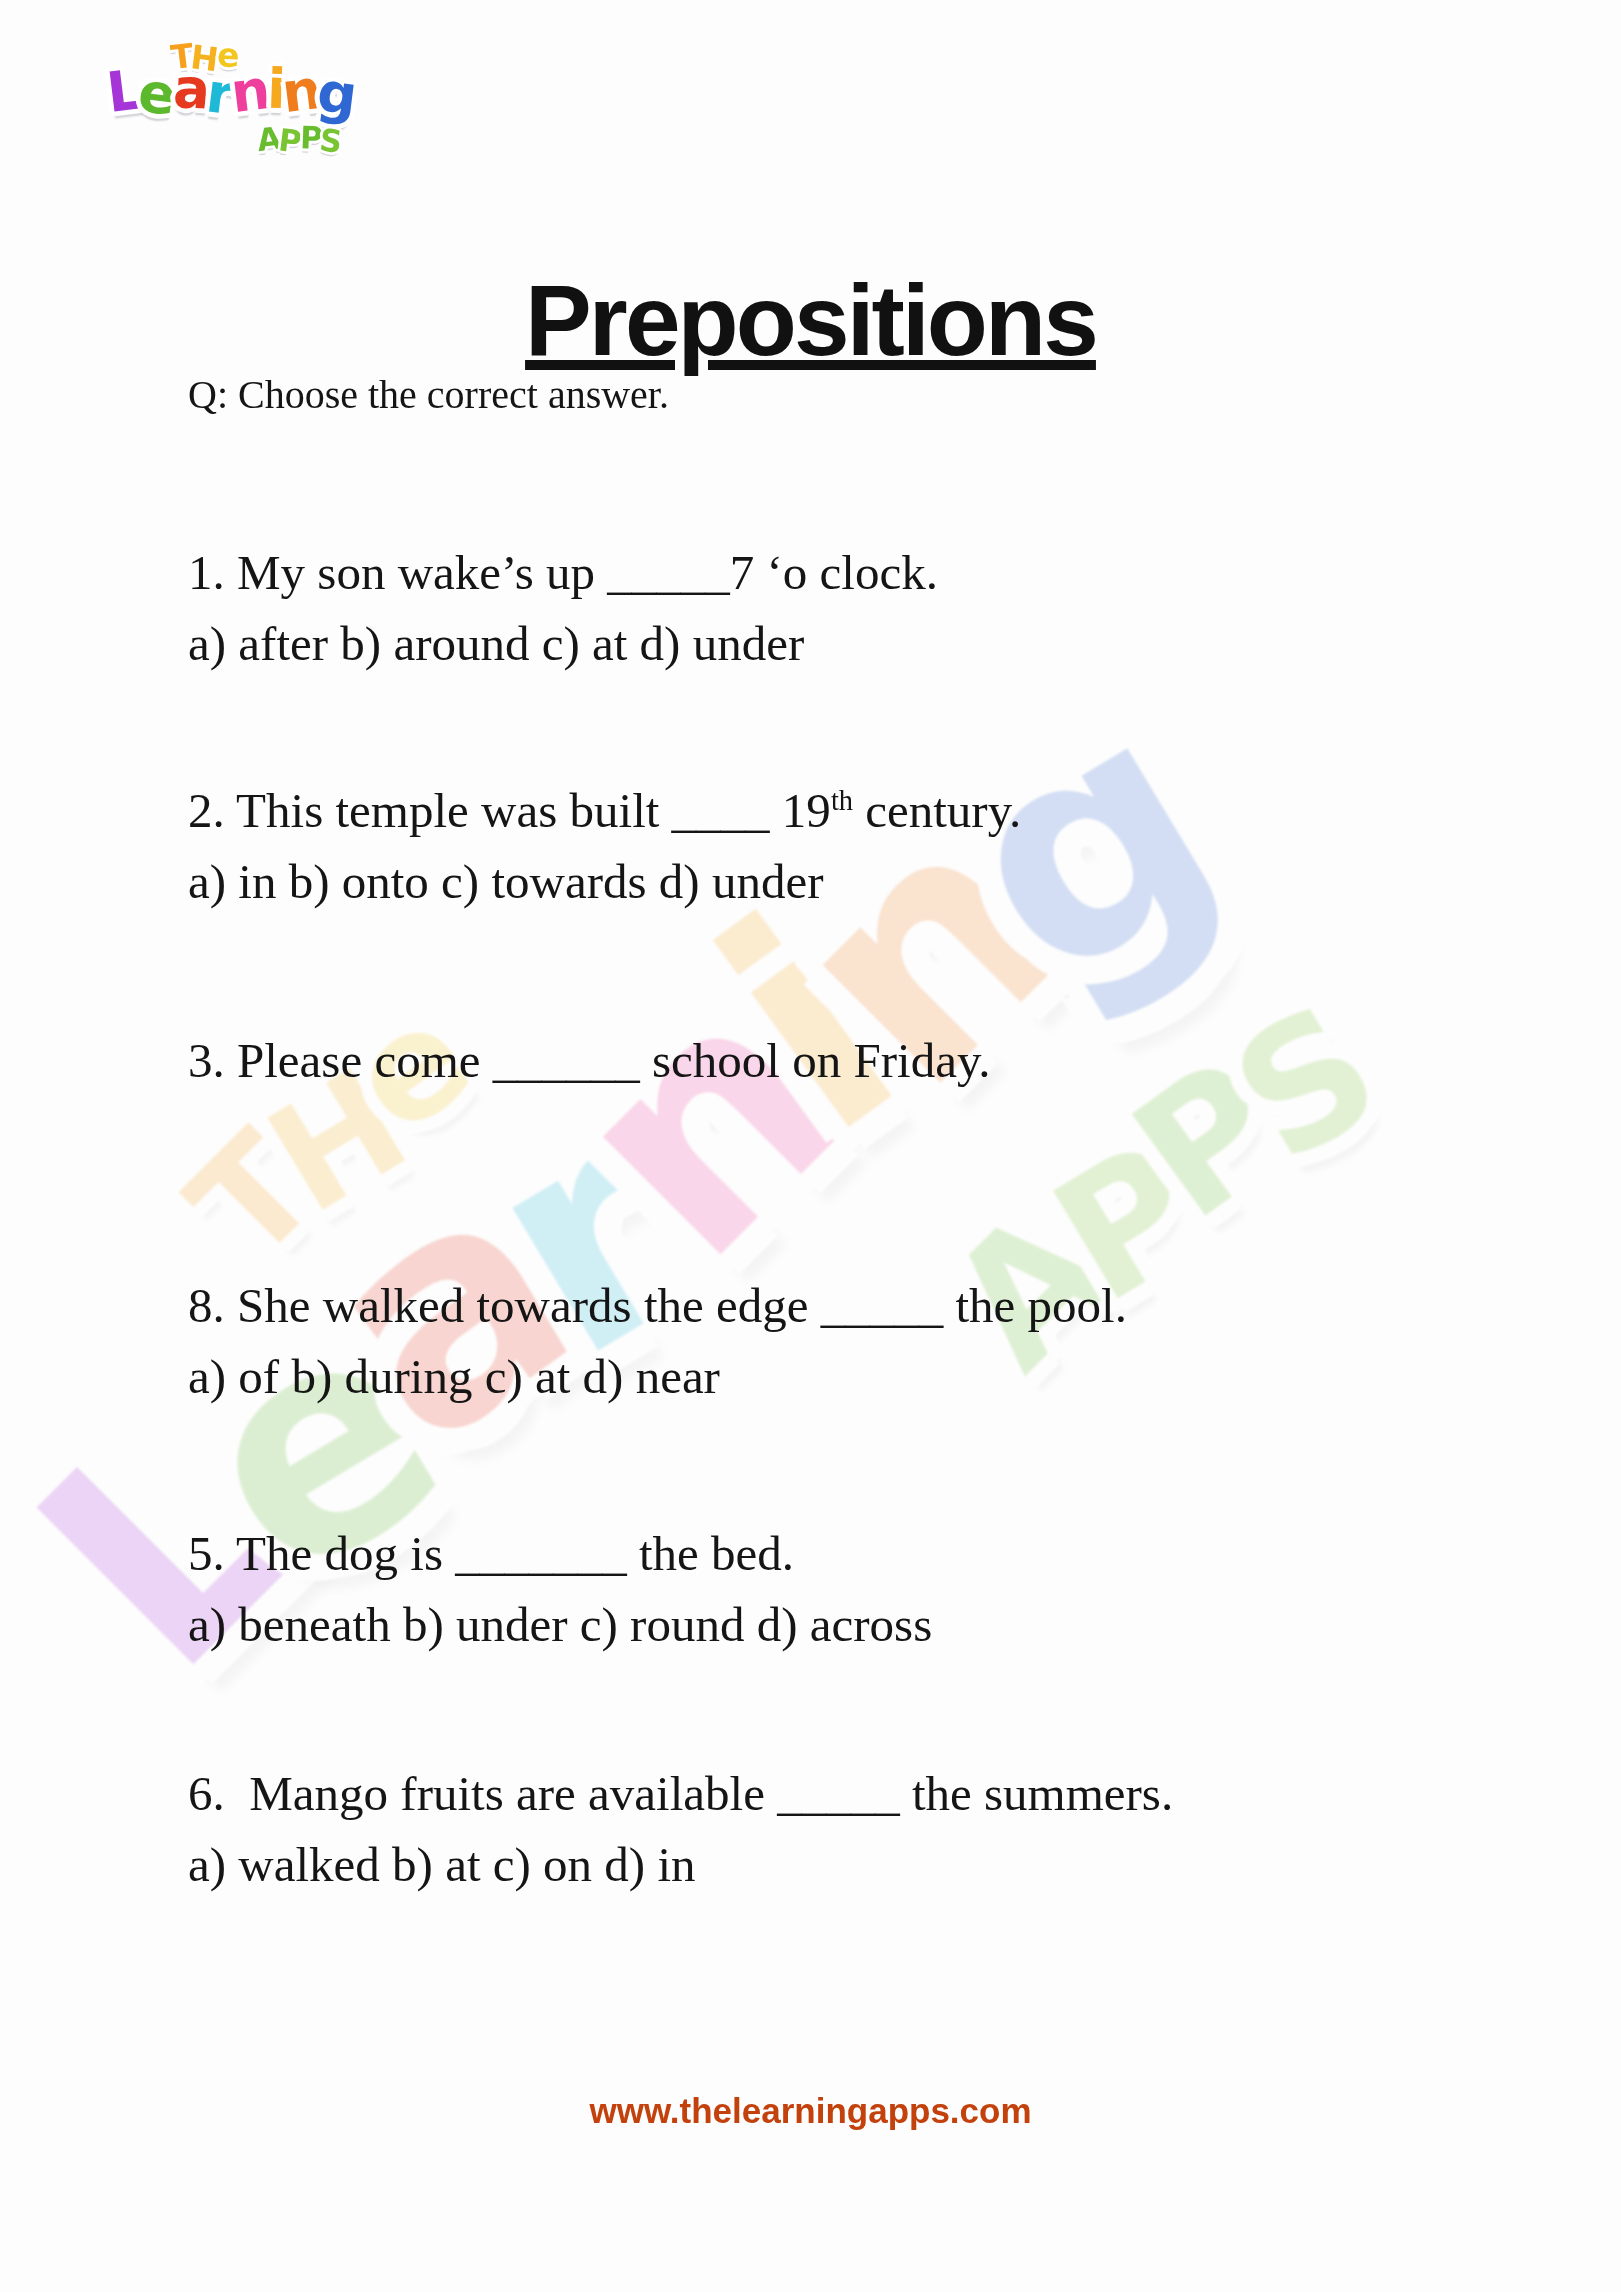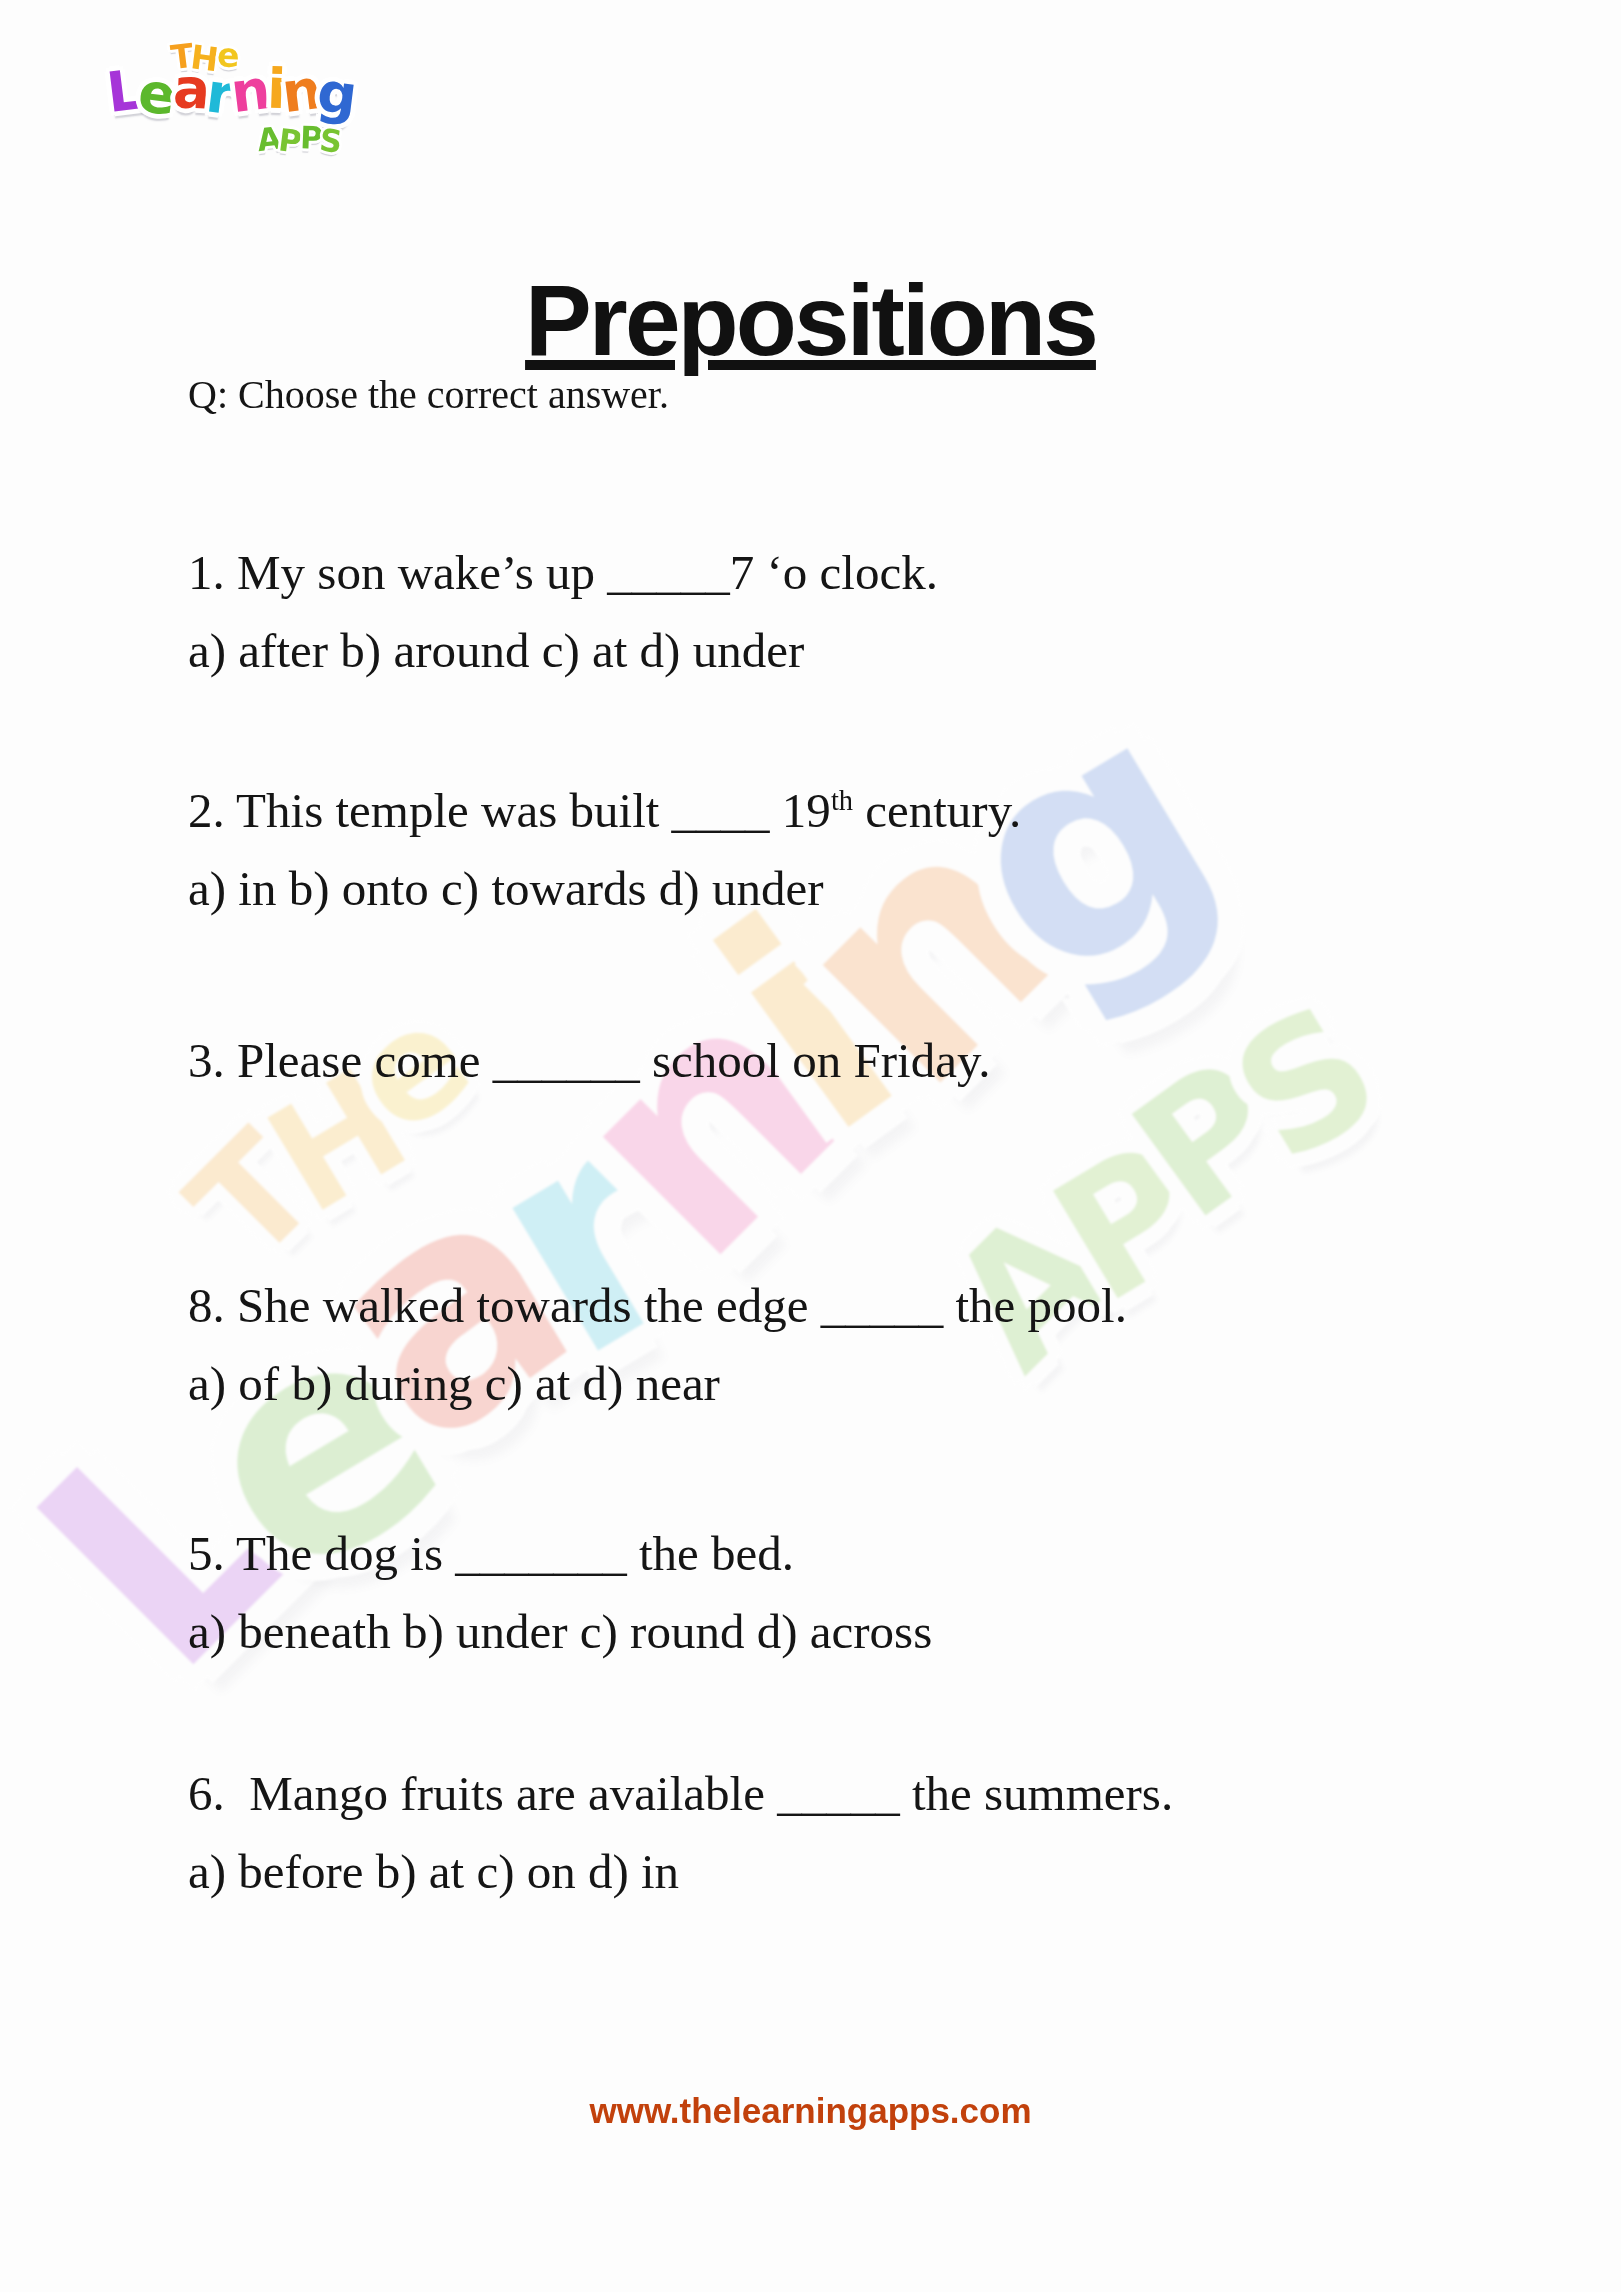--- a/index.html
+++ b/index.html
@@ -58,21 +58,21 @@
     letter-spacing:-2.9px;
     color:#111;
     text-decoration:underline;
   }
   .prompt{
     position:absolute;left:188px;top:371px;
     font-size:40px;line-height:normal;white-space:pre;
   }
   .q{position:absolute;left:188px;}
   .q-text,.q-opts{margin:0;font-size:49px;line-height:normal;white-space:pre;}
-  .q-opts{margin-top:21px;}
+  .q-opts{margin-top:14px;}
   .q sup{font-size:58%;line-height:0;}
   .q1{top:544px;} .q2{top:782px;} .q3{top:1032px;}
   .q4{top:1277px;} .q5{top:1525px;} .q6{top:1765px;}
 
   .footer-url{
     position:absolute;left:0;top:2091px;width:100%;
     text-align:center;
     font-family:"Liberation Sans","DejaVu Sans",sans-serif;
     font-weight:700;font-size:35px;color:#c2410c;
   }
@@ -119,21 +119,21 @@
       <p class="q-opts">a) of b) during c) at d) near</p>
     </section>
 
     <section class="q q5">
       <p class="q-text">5. The dog is _______ the bed.</p>
       <p class="q-opts">a) beneath b) under c) round d) across</p>
     </section>
 
     <section class="q q6">
       <p class="q-text">6.  Mango fruits are available _____ the summers.</p>
-      <p class="q-opts">a) before b) at c) on d) in</p>
+      <p class="q-opts">a) walked b) at c) on d) in</p>
     </section>
 
   </main>
 
   <div class="footer-url">www.thelearningapps.com</div>
 
 </div>
 
 
 </body></html>

